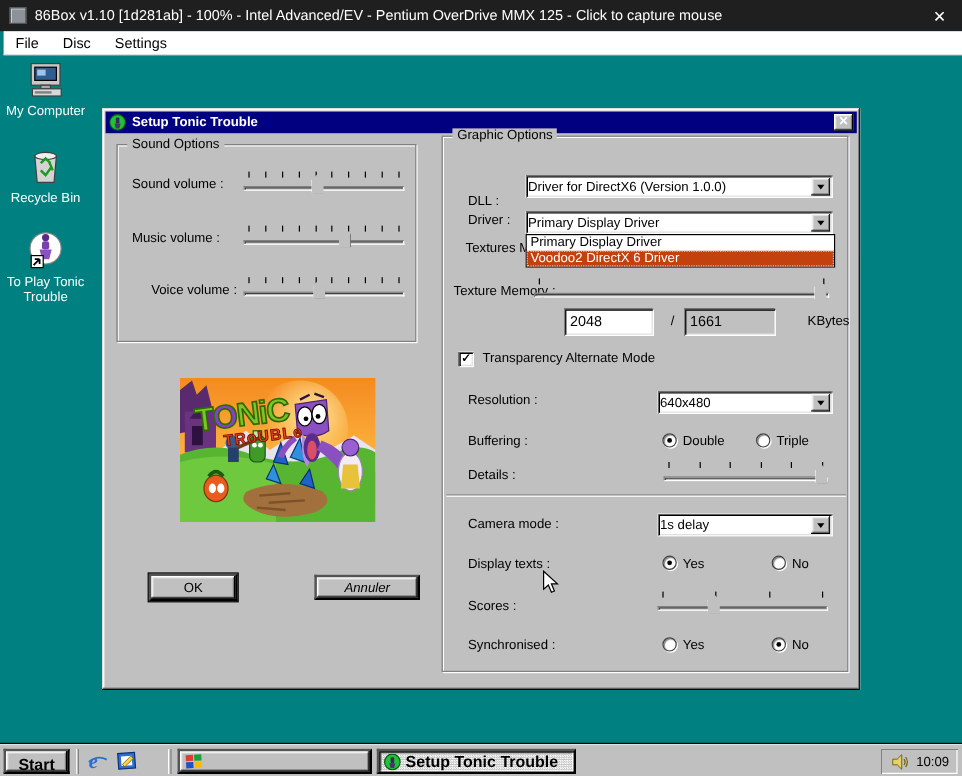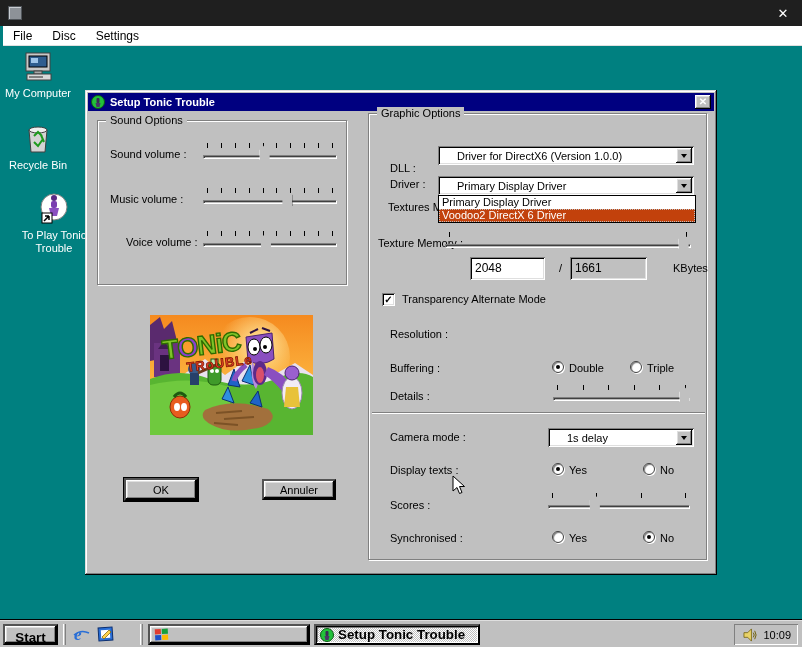--- a/index.html
+++ b/index.html
@@ -21,21 +21,21 @@
 
   
   .slider { height:20px; }
   .slider .ticks { position:absolute; left:4px; right:4px; top:0; height:5px; display:flex; justify-content:space-between; }
   .slider .ticks span { width:1px; height:5px; background:#000; }
   .slider .track { position:absolute; left:0; right:0; top:12px; height:4px; background:#bdbdbd; border:1px solid; border-color:#808080 #fff #fff #808080; box-shadow:inset 1px 1px 0 #404040; }
   .slider .thumb { position:absolute; top:2px; width:10px; height:16px; background:#c0c0c0; clip-path:polygon(50% 0,100% 32%,100% 100%,0 100%,0 32%); filter:drop-shadow(1px 1px 0 #404040) drop-shadow(-1px -1px 0 #fff); }
 
   
   .combo { background:#fff; box-shadow:inset 1px 1px 0 #808080, inset -1px -1px 0 #fff, inset 2px 2px 0 #000, inset -2px -2px 0 #dfdfdf; display:flex; align-items:center; }
-  .combo .val { flex:1; padding:0 19px; white-space:nowrap; overflow:hidden; }
+  .combo .val { flex:1; padding:0 2px; white-space:nowrap; overflow:hidden; }
   .combo .dbtn { width:16px; height:15px; margin-right:2px; background:#c0c0c0; box-shadow:inset -1px -1px 0 #000, inset 1px 1px 0 #fff, inset -2px -2px 0 #808080, inset 2px 2px 0 #dfdfdf; display:flex; align-items:center; justify-content:center; }
   .combo .dbtn i { width:0; height:0; border:3px solid transparent; border-top:4px solid #000; margin-top:4px; }
 
   .droplist { background:#fff; border:1px solid #000; z-index:50; }
   .droplist .item { height:13px; line-height:13px; padding:0 3px; white-space:nowrap; }
   .droplist .item.sel { background:#c2410c; color:#fff; outline:1px dotted #c0c0c0; outline-offset:-1px; }
 
   
   .radio { width:12px; height:12px; border-radius:50%; background:#fff; border:1px solid #404040; box-shadow:inset 1px 1px 1px #808080, 1px 1px 0 #fff; }
   .radio .dot { display:none; position:absolute; left:3px; top:3px; width:4px; height:4px; border-radius:50%; background:#000; }
@@ -64,20 +64,21 @@
 
   .cursor { z-index:99; pointer-events:none; }
 </style>
 </head>
 <body>
 
 <div id="screen">
 
   <div class="abs" id="titlebar">
     <span class="appicon"></span>
+    <span>86Box v1.10 [1d281ab] - 100% - Intel Advanced/EV - Pentium OverDrive MMX 125 - Click to capture mouse</span>
     <span class="wclose">✕</span>
   </div>
 
   <div class="abs" id="menubar">
     <span>File</span>
     <span>Disc</span>
     <span>Settings</span>
   </div>
 
   <div class="abs dicon" style="left:2px; top:50px;">
@@ -98,21 +99,21 @@
     <div class="img">
       <svg width="34" height="34" viewBox="0 0 34 34">
         <path d="M8 8 L26 8 L24 30 L10 30 Z" fill="#d4d4d4" stroke="#404040"></path>
         <ellipse cx="17" cy="8" rx="9" ry="3" fill="#efefef" stroke="#404040"></ellipse>
         <path d="M13 14 L17 10 L21 14 M20 13 L23 20 M22 17 L17 24 L13 20" fill="none" stroke="#1d9a1d" stroke-width="2"></path>
       </svg>
     </div>
     <div class="lbl">Recycle Bin</div>
   </div>
 
-  <div class="abs dicon" style="left:18px; top:192px;">
+  <div class="abs dicon" style="left:2px; top:192px;">
     <div class="img">
       <svg width="34" height="34" viewBox="0 0 34 34">
         <circle cx="17" cy="15" r="13" fill="#fff" stroke="#808080"></circle>
         <rect x="14" y="9" width="6" height="7" rx="2" fill="#7a3fb0"></rect>
         <circle cx="17" cy="6" r="3" fill="#5a2a85"></circle>
         <path d="M12 16 L22 16 L20 24 L14 24 Z" fill="#8a4fc0"></path>
         <rect x="5" y="21" width="10" height="10" fill="#fff" stroke="#000"></rect>
         <path d="M7 29 L12 24 M12 24 L12 28 M12 24 L8 24" stroke="#000" stroke-width="1.5" fill="none"></path>
       </svg>
     </div>
@@ -249,21 +250,21 @@
         <path d="M136 72 L148 72 L150 92 L134 92 Z" fill="#e8c23a"></path>
 
         <g transform="rotate(-7 50 30)">
           <text x="12" y="40" font-family="'Liberation Sans',sans-serif" font-size="27" font-weight="bold" fill="#7ec428" stroke="#2d6b00" stroke-width="1.4" letter-spacing="-1">T<tspan fill="#8a3fd1">O</tspan>NiC</text>
           <text x="34" y="55" font-family="'Liberation Sans',sans-serif" font-size="13" font-weight="bold" fill="#e8442a" stroke="#7a1500" stroke-width=".8" letter-spacing="1">TRoUBLe</text>
         </g>
       </svg>
     </div>
 
     <button class="abs btn btn-default" style="left:39px; top:388px; width:74px; height:23px; font-size:11px;">OK</button>
-    <button class="abs btn" style="left:177px; top:389px; width:74px; height:21px; font-size:11px;">Annuler</button>
+    <button class="abs btn" style="left:177px; top:389px; width:88px; height:21px; font-size:11px;font-style:italic;">Annuler</button>
 
     <div class="abs group" style="left:283px; top:23px; width:339px; height:447px;">
       <span class="legend">Graphic Options</span>
     </div>
 
     <span class="abs" style="left:305px; top:72px;">DLL :</span>
     <div class="abs combo" style="left:353px; top:56px; width:256px; height:19px;">
       <span class="val">Driver for DirectX6 (Version 1.0.0)</span>
       <span class="dbtn">
           <i></i>
@@ -296,20 +297,26 @@
 
     <div class="abs field" style="left:385px; top:167px; width:75px; height:23px; background:#fff;">2048</div>
     <span class="abs" style="left:474px; top:172px;">/</span>
     <div class="abs field" style="left:485px; top:167px; width:77px; height:23px; background:#c0c0c0;">1661</div>
     <span class="abs" style="left:572px; top:172px;padding-left:16px;">KBytes</span>
 
     <div class="abs check" style="left:297px; top:203px;">✓</div>
     <span class="abs" style="left:317px; top:203px;">Transparency Alternate Mode</span>
 
     <span class="abs" style="left:305px; top:238px;">Resolution :</span>
+    <div class="abs combo" style="left:463px; top:236px; width:146px; height:19px;">
+      <span class="val">640x480</span>
+      <span class="dbtn">
+          <i></i>
+        </span>
+    </div>
 
     <span class="abs" style="left:305px; top:272px;">Buffering :</span>
     <div class="abs radio on" style="left:467px; top:271px;">
         <span class="dot"></span>
       </div>
     <span class="abs" style="left:484px; top:272px;">Double</span>
     <div class="abs radio" style="left:545px; top:271px;"></div>
     <span class="abs" style="left:562px; top:272px;">Triple</span>
 
     <span class="abs" style="left:305px; top:300px;">Details :</span>

